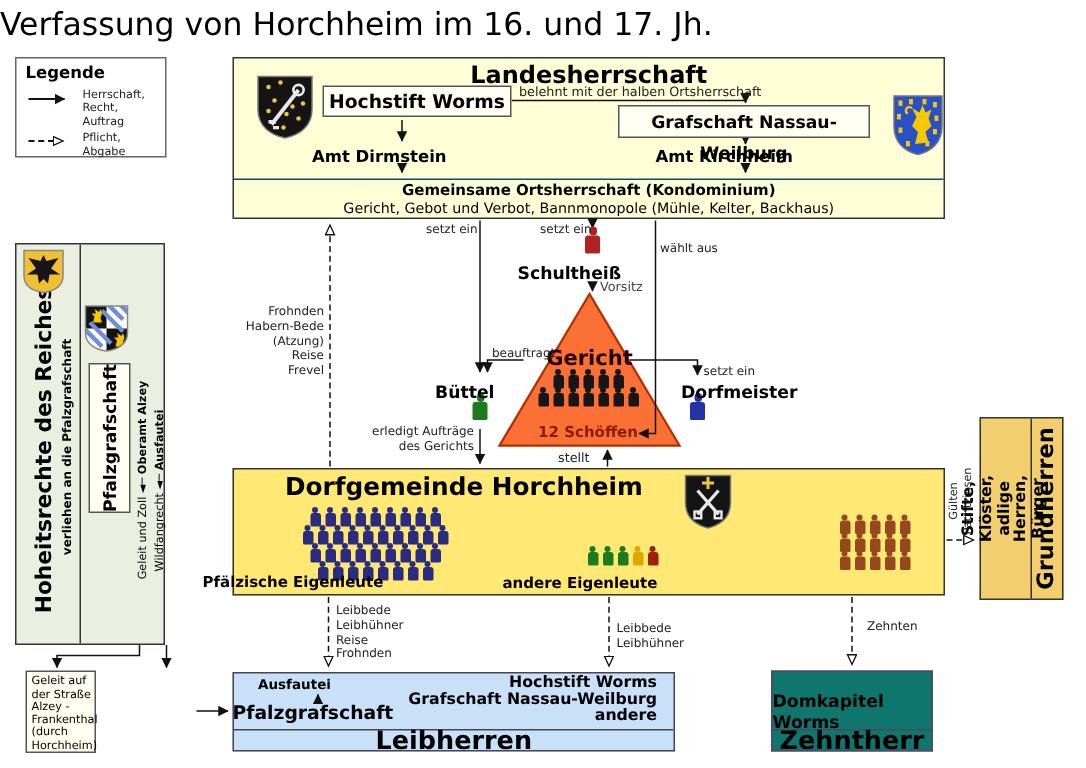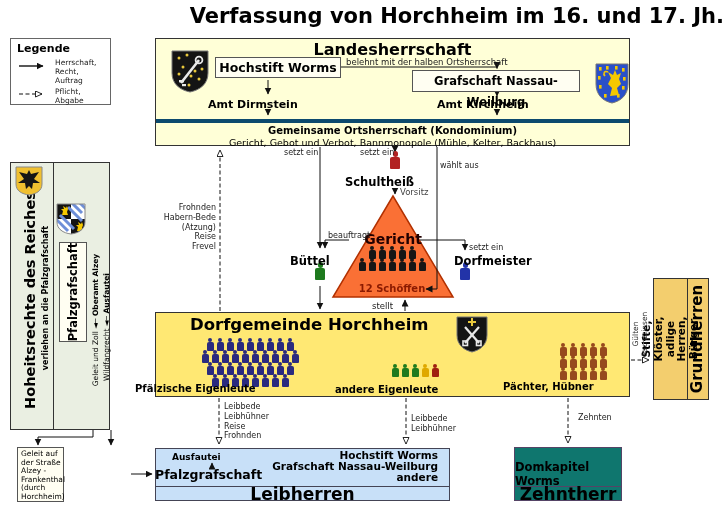--- a/index.html
+++ b/index.html
@@ -9,22 +9,22 @@
   .pre{white-space:pre-line;}
   .ctr{text-align:center;}
   .rgt{text-align:right;}
   .box{position:absolute;border:1px solid #333;box-sizing:border-box;}
   .wbox{position:absolute;border:1px solid #555;background:#FFFEF2;box-sizing:border-box;}
   .lbl{position:absolute;font-size:8px;line-height:1.22;color:#222;}
   .lbl9{position:absolute;font-size:8.5px;line-height:1.2;color:#222;}
   .name{position:absolute;font-size:11.5px;font-weight:bold;text-align:left;}
   .vcenter{position:absolute;transform:translate(-50%,-50%) rotate(-90deg);white-space:nowrap;}
   .vpre{position:absolute;transform:translate(-50%,-50%) rotate(-90deg);white-space:pre-line;text-align:center;}
-  h1.title{position:absolute;top:4px;left:0;width:724px;margin:0;text-align:right;
-           font-size:21px;font-weight:bold;}
+  h1.title{position:absolute;top:4px;left:0;width:724px;margin:0;text-align:left;
+           font-size:21px;font-weight:normal;}
   .bigname{font-size:16px;font-weight:bold;text-align:center;}
   svg{display:block;}
   #overlay{position:absolute;left:0;top:0;z-index:5;pointer-events:none;}
   .labels{z-index:10;}
   
   .figs{position:absolute;z-index:6;text-align:center;line-height:0;}
   .figrow{height:9px;margin-top:6px;white-space:nowrap;}
   .figrow + .figrow{margin-top:3px;}
   .person{display:inline-block;width:7px;height:9px;margin:0 1.5px;position:relative;
           background:var(--c,#222);border-radius:2px 2px 1px 1px;vertical-align:bottom;}
@@ -51,21 +51,21 @@
 Auftrag</div>
     <svg class="abs" style="left:6px;top:50px;" width="34" height="10">
       <line x1="2" y1="5" x2="25" y2="5" stroke="#111" stroke-width="1.2" stroke-dasharray="4 2.5" marker-end="url(#mO)"></line>
     </svg>
     <div class="lbl pre" style="left:44px;top:48px;font-size:7.5px;">Pflicht,
 Abgabe</div>
   </div>
 
   <div class="box" style="left: 155px; top: 38px; width: 475px; height: 108px; background-color: rgb(255, 255, 215);">
     <div class="bigname" style="position:absolute;left:0;top:1px;width:100%;">Landesherrschaft</div>
-    <div class="abs ctr" style="left:0;top:80px;width:100%;height:28px;border-top:4px solid #0c4a6e;">
+    <div class="abs ctr" style="left:0;top:80px;width:100%;height:28px;border-top:1px solid #0c4a6e;">
       <div style="font-size:10px;font-weight:bold;margin-top:2px;">Gemeinsame Ortsherrschaft (Kondominium)</div>
       <div style="font-size:9.5px;margin-top:1px;">Gericht, Gebot und Verbot, Bannmonopole (Mühle, Kelter, Backhaus)</div>
     </div>
   </div>
 
   <svg class="abs" style="left:170px;top:49px;z-index:6;" width="40" height="44" viewBox="0 0 40 44">
     <path d="M2,2 H38 V24 C38,35 30,41 20,43 C10,41 2,35 2,24 Z" fill="#141414" stroke="#777" stroke-width="1"></path>
     <line x1="11" y1="34" x2="29" y2="11" stroke="#E9E9E9" stroke-width="2.6"></line>
     <circle cx="29" cy="11" r="3.4" fill="none" stroke="#E9E9E9" stroke-width="1.8"></circle>
     <rect x="9" y="31" width="5" height="2.4" fill="#E9E9E9"></rect>
@@ -187,21 +187,20 @@
   <div class="name labels" style="left:135px;top:383px;width:160px;font-size:10px;">Pfälzische Eigenleute</div>
   <div class="figs" style="left:390px;top:362px;width:50px;">
       <div class="figrow"><span class="person" style="--c: #1E7A1E;"></span><span class="person" style="--c: #1E7A1E;"></span><span class="person" style="--c: #1E7A1E;"></span><span class="person" style="--c: #DFA800;"></span><span class="person" style="--c: #A02010;"></span></div>
     </div>
   <div class="name labels" style="left:335px;top:384px;width:160px;font-size:10px;">andere Eigenleute</div>
   <div class="figs" style="left:548px;top:341px;width:70px;">
       <div class="figrow"><span class="person" style="--c: #96491E;"></span><span class="person" style="--c: #96491E;"></span><span class="person" style="--c: #96491E;"></span><span class="person" style="--c: #96491E;"></span><span class="person" style="--c: #96491E;"></span></div>
       <div class="figrow"><span class="person" style="--c: #96491E;"></span><span class="person" style="--c: #96491E;"></span><span class="person" style="--c: #96491E;"></span><span class="person" style="--c: #96491E;"></span><span class="person" style="--c: #96491E;"></span></div>
       <div class="figrow"><span class="person" style="--c: #96491E;"></span><span class="person" style="--c: #96491E;"></span><span class="person" style="--c: #96491E;"></span><span class="person" style="--c: #96491E;"></span><span class="person" style="--c: #96491E;"></span></div>
     </div>
-  <div class="name labels" style="left:503px;top:381px;width:160px;font-size:10px;">Pächter, Hübner</div>
 
   <div class="box" style="left: 653px; top: 278px; width: 56px; height: 122px; background-color: rgb(243, 206, 110);">
     <div class="abs" style="left:33px;top:0;height:100%;border-left:1px solid #333;"></div>
   </div>
   <div class="vpre" style="left:670px;top:339px;font-size:10.5px;font-weight:bold;line-height:1.12;">Stifte, Klöster,
 adlige Herren,
 Bürger</div>
   <div class="vcenter" style="left:697px;top:339px;font-size:15px;font-weight:bold;">Grundherren</div>
   <div class="vpre" style="left:640px;top:334px;font-size:7.5px;line-height:1.2;color:#222;">Gülten
 Pachtzinsen</div>
@@ -245,20 +244,22 @@
 
   <div class="abs labels rgt pre" style="left:130px;top:203px;width:86px;font-size:8px;color:#222;line-height:1.22;">Frohnden
 Habern-Bede
 (Atzung)
 Reise
 Frevel</div>
   <div class="lbl labels" style="left:284px;top:148px;">setzt ein</div>
   <div class="lbl labels" style="left:360px;top:148px;">setzt ein</div>
   <div class="lbl labels" style="left:440px;top:148px;margin-top:13px;">wählt aus</div>
   <div class="lbl labels" style="left:328px;top:231px;">beauftragt</div>
+  <div class="abs labels rgt pre" style="left:230px;top:283px;width:86px;font-size:8px;color:#222;line-height:1.22;">erledigt Aufträge
+des Gerichts</div>
   <div class="lbl9 labels" style="left:372px;top:301px;">stellt</div>
   <div class="lbl labels" style="left:469px;top:243px;">setzt ein</div>
   <div class="lbl labels pre" style="left:224px;top:402px;">Leibbede
 Leibhühner
 Reise
 Frohnden</div>
   <div class="lbl labels pre" style="left:411px;top:414px;">Leibbede
 Leibhühner</div>
   <div class="lbl labels" style="left:578px;top:413px;">Zehnten</div>
 

